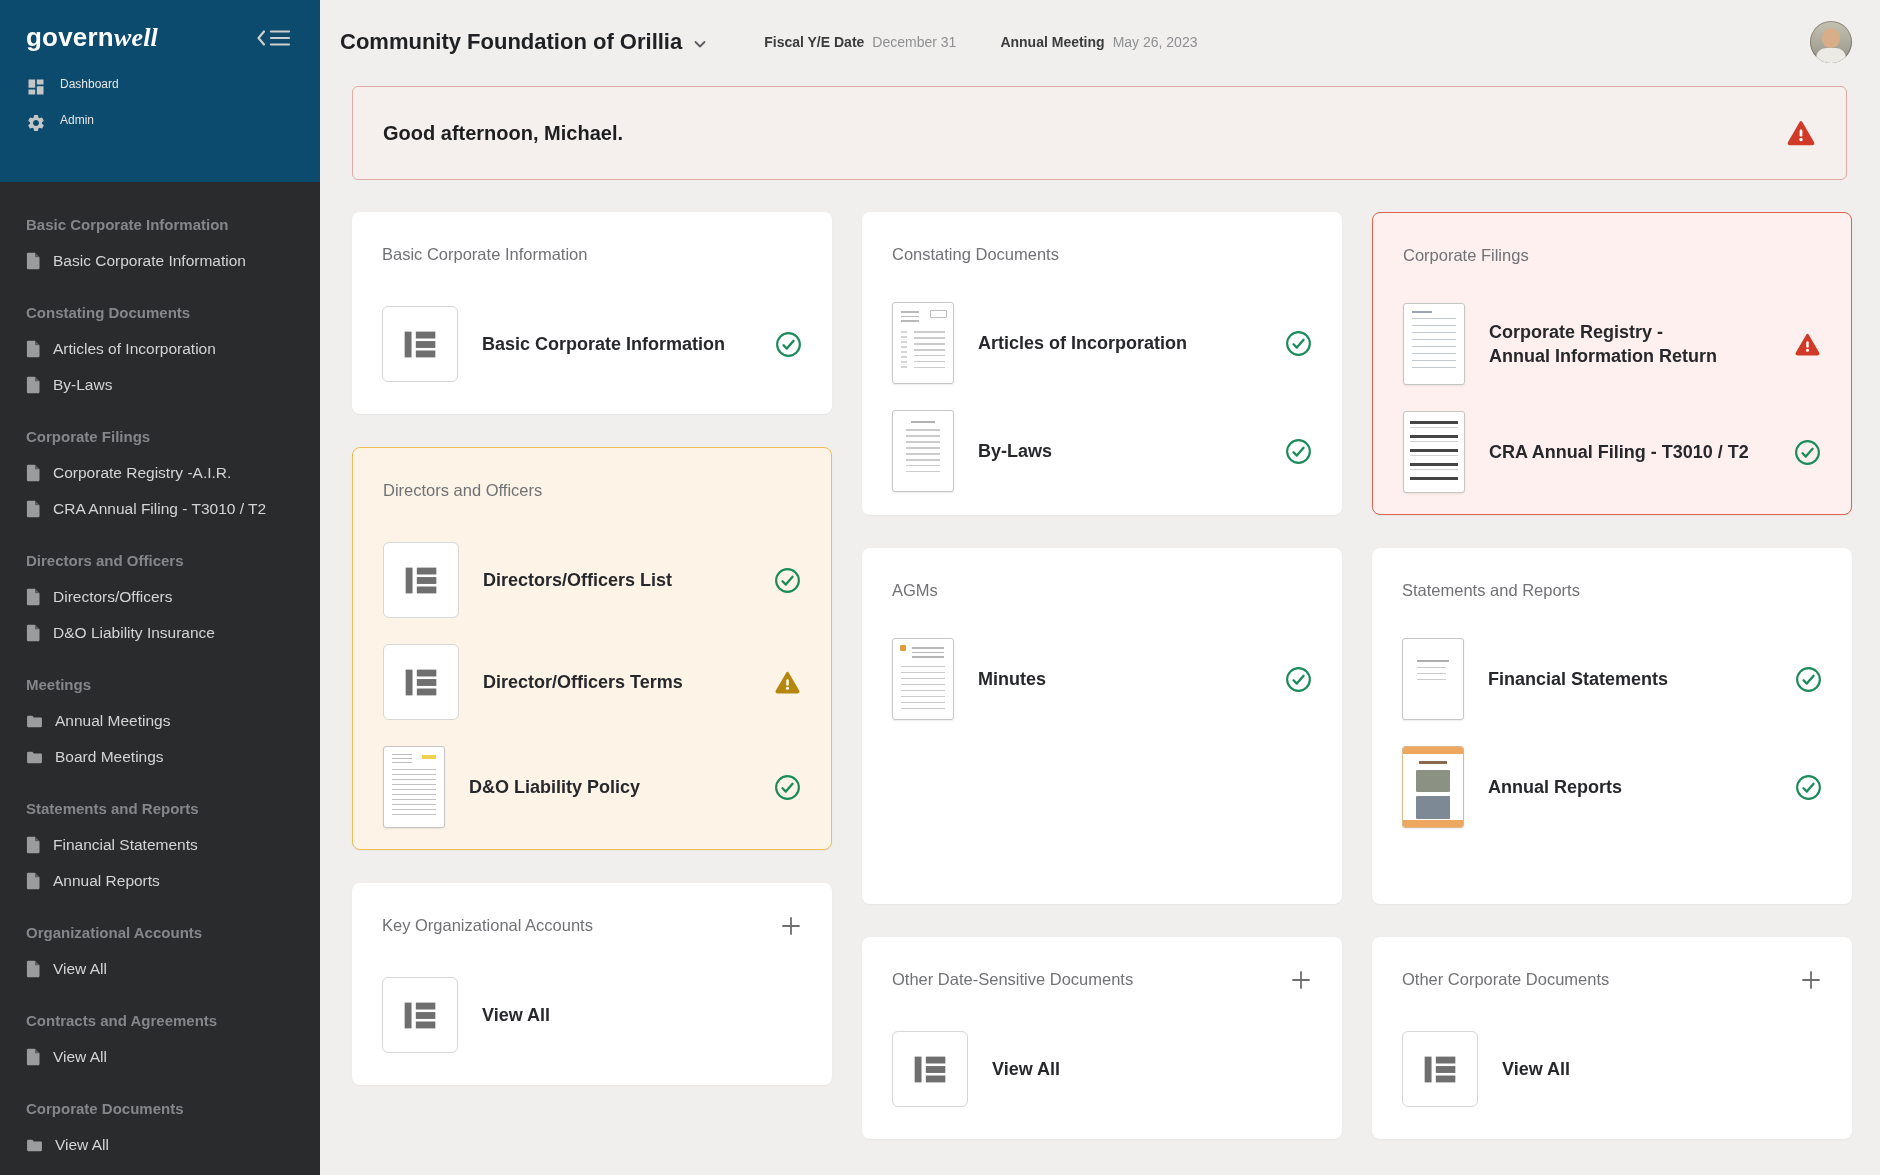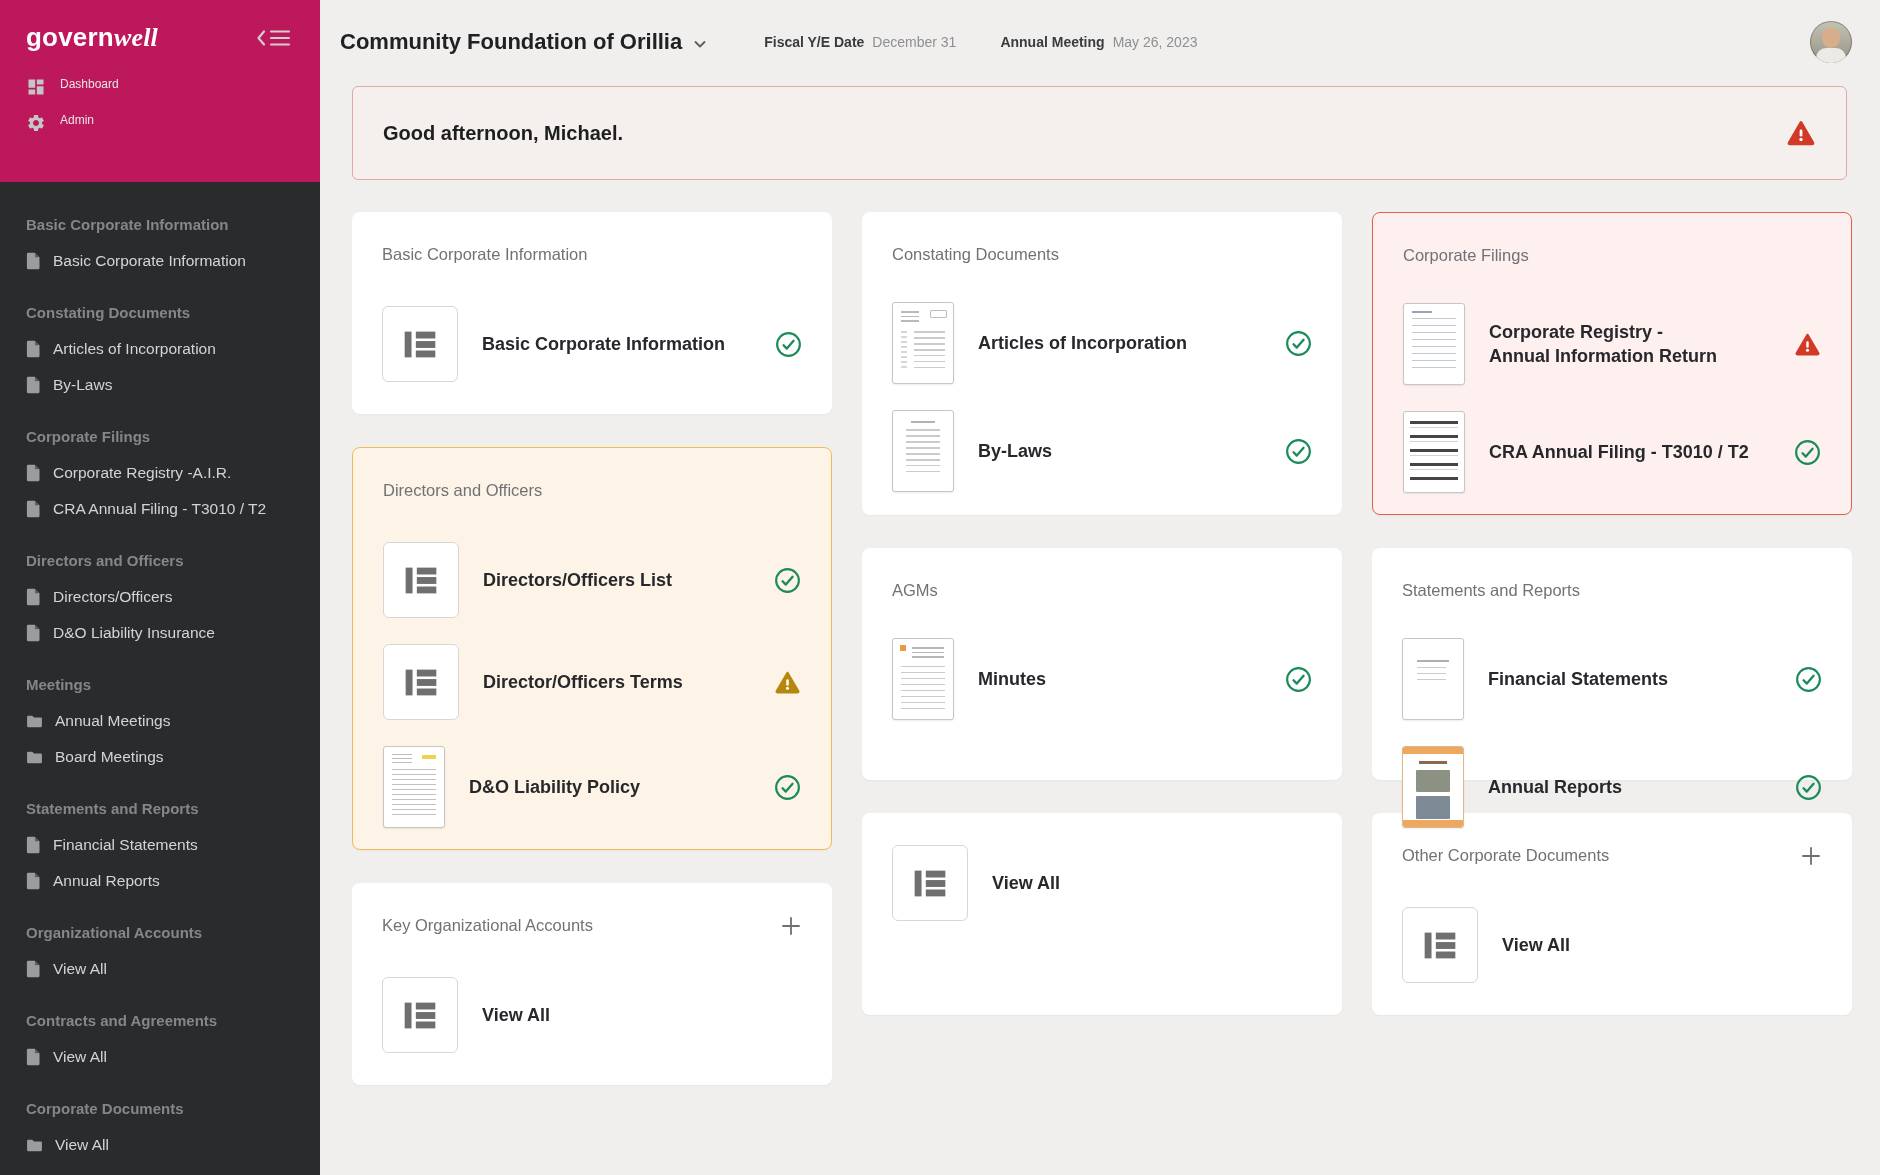--- a/index.html
+++ b/index.html
@@ -2,21 +2,21 @@
 <html><head>
 <meta charset="utf-8">
 <style>
   html,body{margin:0;padding:0;width:1880px;height:1175px;overflow:hidden;
     font-family:"Liberation Sans","DejaVu Sans",sans-serif;background:#f0efed;}
   *{box-sizing:border-box}
   i{display:block;position:absolute}
 
   
   .sidebar{position:fixed;left:0;top:0;width:320px;height:1175px;background:#2a2b2c;color:#d6d6d7;}
-  .sb-top{height:182px;background:#be185d;padding:22px 26px 0 26px;}
+  .sb-top{height:182px;background:#0c4a6e;padding:22px 26px 0 26px;}
   .logo-row{display:flex;align-items:center;justify-content:space-between;margin-bottom:24px;}
   .logo{font-size:26px;color:#fff;letter-spacing:.2px;}
   .logo .b{font-weight:700;}
   .logo .w{font-family:"Liberation Serif","DejaVu Serif",serif;font-style:italic;font-weight:600;}
   .collapse-btn{width:40px;height:24px;color:#cfcfcf;cursor:pointer;background:none;border:none;padding:0}
   .sb-nav-item{display:flex;align-items:flex-start;gap:14px;margin-bottom:16px;font-size:12px;color:#e6e6e6;cursor:pointer;}
   .sb-nav-item svg{color:#c4c5c6;flex-shrink:0}
   .sb-sections{padding:33px 26px 0 26px;}
   .sb-section{margin-bottom:32px;}
   .sb-sec-title{font-size:15px;font-weight:700;color:#85868a;line-height:20px;}
@@ -47,21 +47,21 @@
   .grid{display:flex;gap:30px;padding:32px 28px 60px 32px;}
   .col{width:480px;display:flex;flex-direction:column;gap:33px;}
 
   .card{background:#fff;border-radius:8px;padding:32px 30px 30px 30px;box-shadow:0 1px 2px rgba(0,0,0,.04);}
   .card--warn{background:#fdf3e6;border:1.5px solid #eebd55;}
   .card--alert{background:#fdf0ee;border:1.5px solid #e0614d;}
   .card-head{display:flex;align-items:flex-start;justify-content:space-between;}
   .card-title{font-size:16.5px;font-weight:500;color:#717276;line-height:20px;margin-bottom:42px;}
   .card-title--tight{margin-bottom:38px;}
   .add-btn{background:none;border:none;padding:0;color:#6e6e70;cursor:pointer;height:22px;}
-  .h202{height:202px}.h404{height:403px}.h303{height:303px}.h302{height:232px}
+  .h202{height:202px}.h404{height:403px}.h303{height:303px}.h302{height:356px}
 
   .item{display:flex;align-items:center;cursor:pointer;}
   .item+.item{margin-top:26px;}
   .label{font-size:18px;font-weight:700;color:#27282c;line-height:1.35;margin-left:24px;margin-right:8px;}
   .status{margin-left:auto;flex-shrink:0;width:27px;height:27px;}
   .status.ok{color:#1b8c59}.status.warn{color:#b5870f}.status.alert{color:#d03a26}
   .banner-alert{width:30px;height:30px;color:#d03a26}
 
   .thumb-box{width:76px;height:76px;background:#fff;border:1px solid #d7d7d7;border-radius:6px;
     display:flex;align-items:center;justify-content:center;flex-shrink:0;color:#6f6f6f;}
@@ -449,20 +449,26 @@
               <i class="d-lines"></i>
             </div>
           <div class="label">Minutes</div>
           <span class="status ok"><svg width="27" height="27">
                 <use href="#i-check"></use>
               </svg></span>
         </div>
       </div>
 
       <div class="card h202">
+        <div class="card-head">
+          <div class="card-title">Other Date-Sensitive Documents</div>
+          <button class="add-btn"><svg width="22" height="22">
+                <use href="#i-plus"></use>
+              </svg></button>
+        </div>
         <div class="item">
           <div class="thumb-box">
               <svg width="32" height="27">
                 <use href="#i-list"></use>
               </svg>
             </div>
           <div class="label">View All</div>
         </div>
       </div>
     </div>

